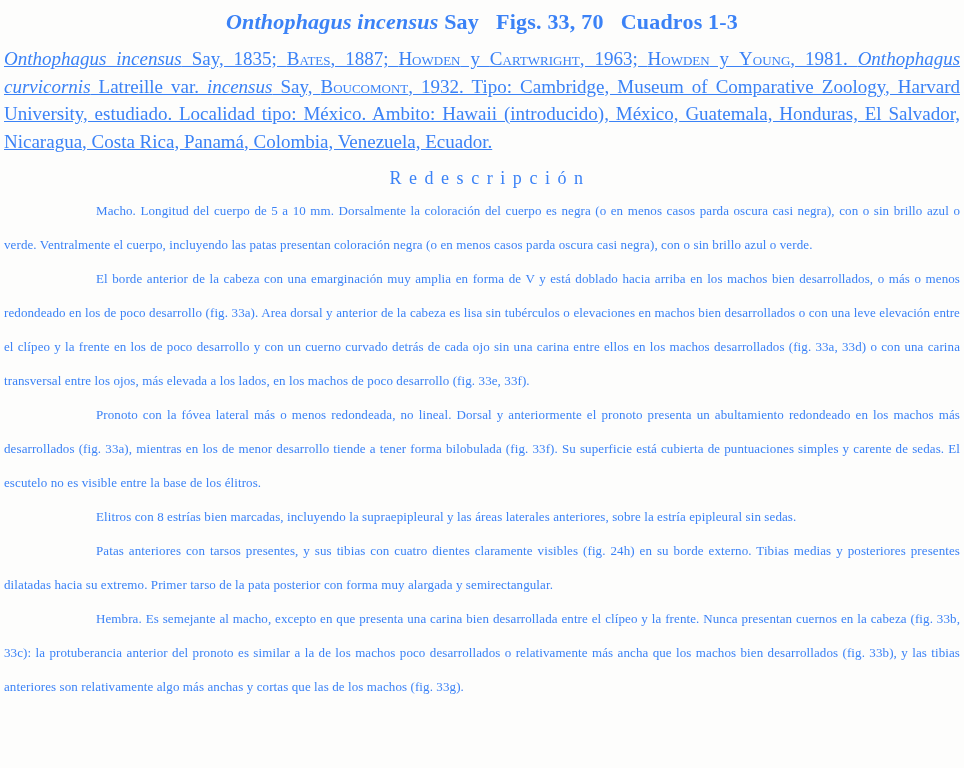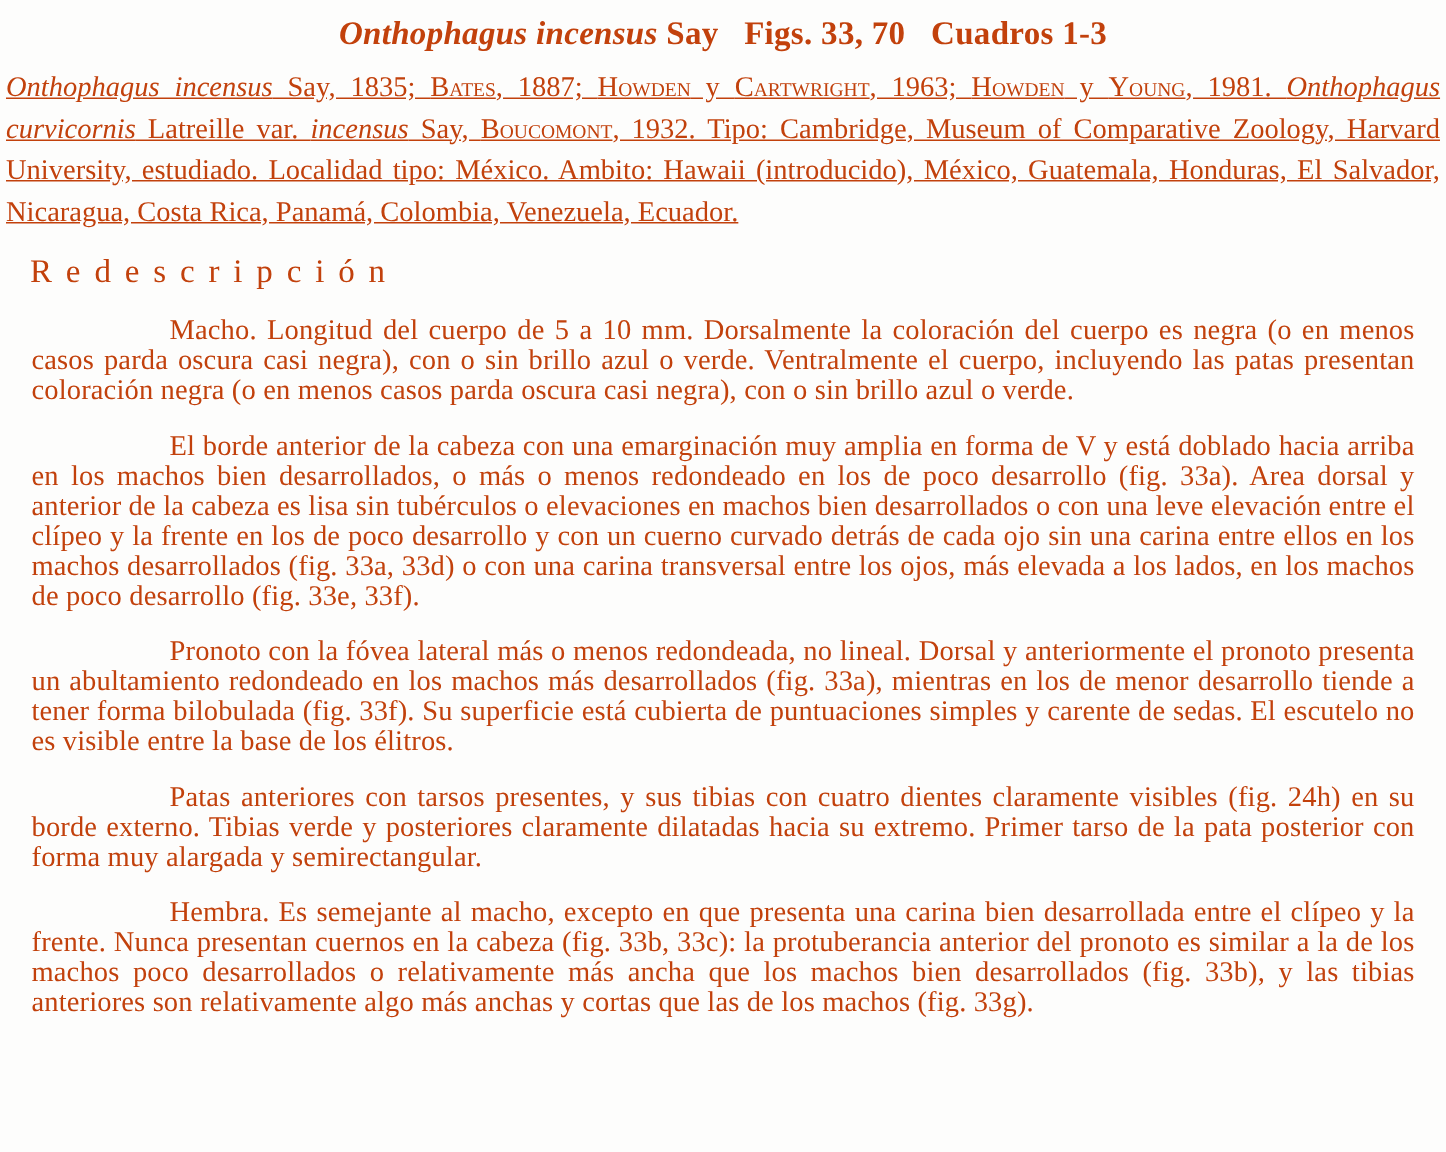--- a/index.html
+++ b/index.html
@@ -6,21 +6,21 @@
     margin: 0;
     padding: 0;
     background: #ffffff;
   }
   .page {
     position: relative;
     width: 964px;
     height: 768px;
     box-sizing: border-box;
     background: #fdfdfc;
-    color: #c2410c;
+    color: #3b82f6;
     font-family: "Liberation Serif", serif;
     padding: 6px 4px 0 4px;
     overflow: hidden;
   }
   .title {
     text-align: center;
     font-size: 22px;
     line-height: 28px;
     margin: 2px 0 9px 0;
     white-space: pre-wrap;
@@ -31,45 +31,47 @@
   .seg-sc { font-variant: small-caps; }
   .seg-n  { }
   .synonymy {
     font-size: 19px;
     line-height: 27.5px;
     text-align: justify;
     margin: 0;
     text-decoration: underline;
   }
   .section-heading {
-    font-size: 22px;
+    font-size: 18px;
     letter-spacing: 0.42em;
     margin: 13px 0 5px 0;
     padding-left: 16px;
     font-weight: normal;
+    text-align: center;
   }
   p.body-par {
-    font-size: 19px;
-    line-height: 20px;
+    font-size: 13px;
+    line-height: 34px;
     text-align: justify;
-    margin: 17px;
+    margin: 0;
     text-indent: 92px;
     letter-spacing: 0.1px;
   }
 </style>
 </head>
 <body>
 
 <div class="page">
 
   <h1 class="title"><span class="seg-bi">Onthophagus incensus</span><span class="seg-n"> Say   Figs. 33, 70   Cuadros 1-3</span></h1>
 
   <p class="synonymy"><span class="seg-i">Onthophagus incensus</span><span class="seg-n"> Say, 1835; </span><span class="seg-sc">Bates</span><span class="seg-n">, 1887; </span><span class="seg-sc">Howden</span><span class="seg-n"> y </span><span class="seg-sc">Cartwright</span><span class="seg-n">, 1963; </span><span class="seg-sc">Howden</span><span class="seg-n"> y </span><span class="seg-sc">Young</span><span class="seg-n">, 1981. </span><span class="seg-i">Onthophagus curvicornis</span><span class="seg-n"> Latreille var. </span><span class="seg-i">incensus</span><span class="seg-n"> Say, </span><span class="seg-sc">Boucomont</span><span class="seg-n">, 1932. Tipo: Cambridge, Museum of Comparative Zoology, Harvard University, estudiado. Localidad tipo: México. Ambito: Hawaii (introducido), México, Guatemala, Honduras, El Salvador, Nicaragua, Costa Rica, Panamá, Colombia, Venezuela, Ecuador.</span></p>
 
   <h2 class="section-heading">Redescripción</h2>
 
   <p class="body-par">Macho. Longitud del cuerpo de 5 a 10 mm. Dorsalmente la coloración del cuerpo es negra (o en menos casos parda oscura casi negra), con o sin brillo azul o verde. Ventralmente el cuerpo, incluyendo las patas presentan coloración negra (o en menos casos parda oscura casi negra), con o sin brillo azul o verde.</p>
   <p class="body-par">El borde anterior de la cabeza con una emarginación muy amplia en forma de V y está doblado hacia arriba en los machos bien desarrollados, o más o menos redondeado en los de poco desarrollo (fig. 33a). Area dorsal y anterior de la cabeza es lisa sin tubérculos o elevaciones en machos bien desarrollados o con una leve elevación entre el clípeo y la frente en los de poco desarrollo y con un cuerno curvado detrás de cada ojo sin una carina entre ellos en los machos desarrollados (fig. 33a, 33d) o con una carina transversal entre los ojos, más elevada a los lados, en los machos de poco desarrollo (fig. 33e, 33f).</p>
   <p class="body-par">Pronoto con la fóvea lateral más o menos redondeada, no lineal. Dorsal y anteriormente el pronoto presenta un abultamiento redondeado en los machos más desarrollados (fig. 33a), mientras en los de menor desarrollo tiende a tener forma bilobulada (fig. 33f). Su superficie está cubierta de puntuaciones simples y carente de sedas. El escutelo no es visible entre la base de los élitros.</p>
-  <p class="body-par">Patas anteriores con tarsos presentes, y sus tibias con cuatro dientes claramente visibles (fig. 24h) en su borde externo. Tibias verde y posteriores claramente dilatadas hacia su extremo. Primer tarso de la pata posterior con forma muy alargada y semirectangular.</p>
+  <p class="body-par">Elitros con 8 estrías bien marcadas, incluyendo la supraepipleural y las áreas laterales anteriores, sobre la estría epipleural sin sedas.</p>
+  <p class="body-par">Patas anteriores con tarsos presentes, y sus tibias con cuatro dientes claramente visibles (fig. 24h) en su borde externo. Tibias medias y posteriores presentes dilatadas hacia su extremo. Primer tarso de la pata posterior con forma muy alargada y semirectangular.</p>
   <p class="body-par">Hembra. Es semejante al macho, excepto en que presenta una carina bien desarrollada entre el clípeo y la frente. Nunca presentan cuernos en la cabeza (fig. 33b, 33c): la protuberancia anterior del pronoto es similar a la de los machos poco desarrollados o relativamente más ancha que los machos bien desarrollados (fig. 33b), y las tibias anteriores son relativamente algo más anchas y cortas que las de los machos (fig. 33g).</p>
 
 </div>
 
 </body></html>

